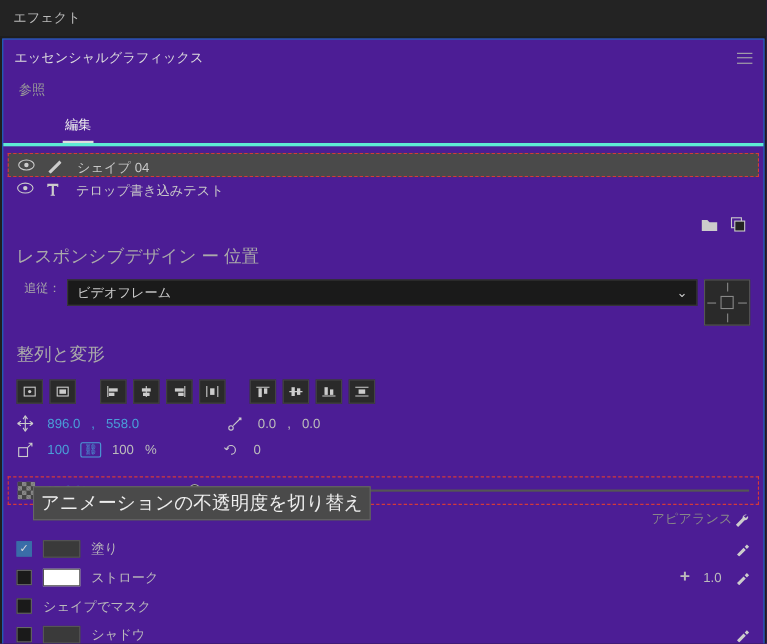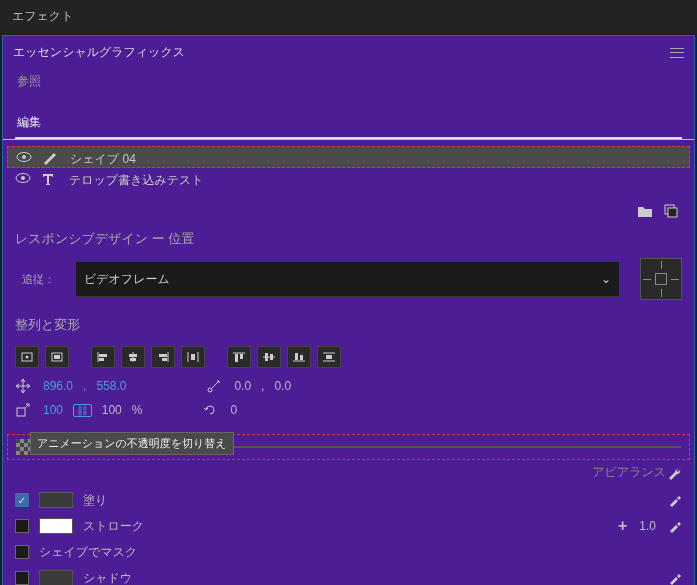--- a/index.html
+++ b/index.html
@@ -28,55 +28,54 @@
     align-items: center;
     padding: 8px 10px 4px;
   }
   .panel-title { color: #ddd; font-size: 12px; }
   .hamburger { width: 14px; height: 10px; display: flex; flex-direction: column; justify-content: space-between; cursor: pointer; }
   .hamburger span { height: 1px; background: #aaa; }
   .tabs {
     display: flex;
     gap: 14px;
     padding: 4px 12px 0;
-    border-bottom: 1px solid #5eead4;
-    flex-direction: column;
+    border-bottom: 3px solid #5eead4;
   }
   .tab { padding: 4px 2px 6px; color: #999; cursor: pointer; }
-  .tab.active { color: #eee; border-bottom: 2px solid #ddd; }
+  .tab.active { color: #eee; border-bottom: 2px solid #ddd; margin-top: 32px; }
   .layers { margin: 6px 4px 0; }
   .layer-row {
     display: flex;
     gap: 10px;
     padding: 4px 8px;
     height: 22px;
   }
   .layer-row.selected {
     background: #4a4a4a;
     border: 1px dashed #d43a3a;
   }
   .eye-icon { width: 16px; text-align: center; cursor: pointer; }
   .layer-icon { width: 18px; text-align: center; color: #ccc; }
   .layer-name { flex: 1; }
   .toolbar-icons {
     display: flex; justify-content: flex-end; gap: 8px;
     padding: 12px 14px 4px;
   }
   .icon-btn { width: 18px; height: 18px; display: flex; align-items: center; justify-content: center; cursor: pointer; color: #ccc; }
   .section { padding: 6px 12px; }
-  .section-label { color: #aaa; font-size: 13px; padding-bottom: 6px; }
-  .track-row { display: flex; align-items: center; gap: 20px; padding: 4px 0; }
+  .section-label { color: #aaa; font-size: 16px; padding-bottom: 6px; }
+  .track-row { display: flex; gap: 6px; padding: 4px 0; }
   .track-label { color: #aaa; width: 40px; text-align: right; font-size: 11px; }
   .dropdown {
     flex: 1;
     background: #1a1a1a;
     border: 1px solid #3a3a3a;
     color: #ccc;
     padding: 4px 8px;
-    height: 36px;
+    height: 24px;
     display: flex;
     justify-content: space-between;
     align-items: center;
     cursor: pointer;
   }
   .pin-widget {
     width: 42px; height: 42px;
     border: 1px solid #555;
     display: flex; align-items: center; justify-content: center;
     position: relative;
@@ -144,25 +143,25 @@
     position: absolute;
     left: 14%;
     top: -5px;
     width: 10px; height: 10px;
     border-radius: 50%;
     border: 1px solid #aaa;
     background: #333;
   }
   .tooltip {
     position: absolute;
-    left: 30px; top: 432px;
+    left: 30px; top: 442px;
     background: #4a4a4a;
     border: 1px solid #666;
     padding: 3px 6px;
-    font-size: 11px;
+    font-size: 17px;
     color: #eee;
     z-index: 10;
   }
   .appearance-header {
     display: flex; justify-content: flex-end; align-items: center;
     padding: 2px 12px;
   }
   .wrench { color: #ccc; cursor: pointer; }
   .appearance-rows { padding: 4px 12px; }
   .app-row {

